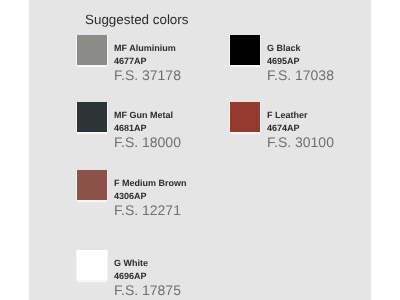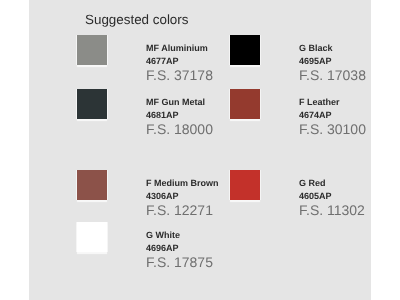--- a/index.html
+++ b/index.html
@@ -25,34 +25,34 @@
     font-size:13.4px; font-weight:normal; color:#2b2b2b;
     white-space:nowrap;
   }
 
   .color-grid { position:absolute; left:0; top:0; width:400px; height:300px; }
 
   .color-item { position:absolute; width:150px; height:44px; }
   .color-item.col-0 { left:77px; }
   .color-item.col-1 { left:230px; }
   .color-item.row-0 { top:35px; }
-  .color-item.row-1 { top:89px;padding-left:16px; }
+  .color-item.row-1 { top:102px;padding-left:16px; }
   .color-item.row-2 { top:170px; }
-  .color-item.row-3 { top:222px; }
+  .color-item.row-3 { top:250px; }
 
   .swatch {
     position:absolute; left:0; top:0; width:30px; height:30px;
     box-shadow:-1px 0 0 0 rgba(255,255,255,0.55),
                 1px 0 0 0 rgba(255,255,255,0.55),
                 0 2px 0 0 rgba(255,255,255,0.60),
                 0 2px 2px 0 rgba(255,255,255,0.35);
   }
 
   .swatch-text { position:absolute; left:37.3px; top:0; white-space:nowrap; }
-  .swatch-text > div { position:absolute; left:0;margin-left:32px; }
+  .swatch-text > div { position:absolute; left:0; }
 
   .color-name { font-size:9px; font-weight:bold;   color:#2b2b2b; top:8px;  line-height:10px; }
   .color-code { font-size:9px; font-weight:bold;   color:#2b2b2b; top:21px; line-height:10px; }
   .color-fs   { font-size:14px; font-weight:normal; color:#6f6f6f; top:35px; line-height:10px; }
 </style>
 </head>
 <body style="background: rgb(255, 255, 255);">
 
 <div class="panel" style="background: rgb(229, 229, 229);"></div>
 
@@ -98,28 +98,20 @@
 
   <div class="color-item col-0 row-2">
     <div class="swatch" style="background: rgb(140, 82, 73);"></div>
     <div class="swatch-text">
       <div class="color-name">F Medium Brown</div>
       <div class="color-code">4306AP</div>
       <div class="color-fs">F.S. 12271</div>
     </div>
   </div>
 
-  <div class="color-item col-1 row-2">
-    <div class="swatch" style="background: rgb(195, 49, 42);"></div>
-    <div class="swatch-text">
-      <div class="color-name">G Red</div>
-      <div class="color-code">4605AP</div>
-      <div class="color-fs">F.S. 11302</div>
-    </div>
-  </div>
 
   <div class="color-item col-0 row-3">
     <div class="swatch" style="background: rgb(255, 255, 255);"></div>
     <div class="swatch-text">
       <div class="color-name">G White</div>
       <div class="color-code">4696AP</div>
       <div class="color-fs">F.S. 17875</div>
     </div>
   </div>
 

